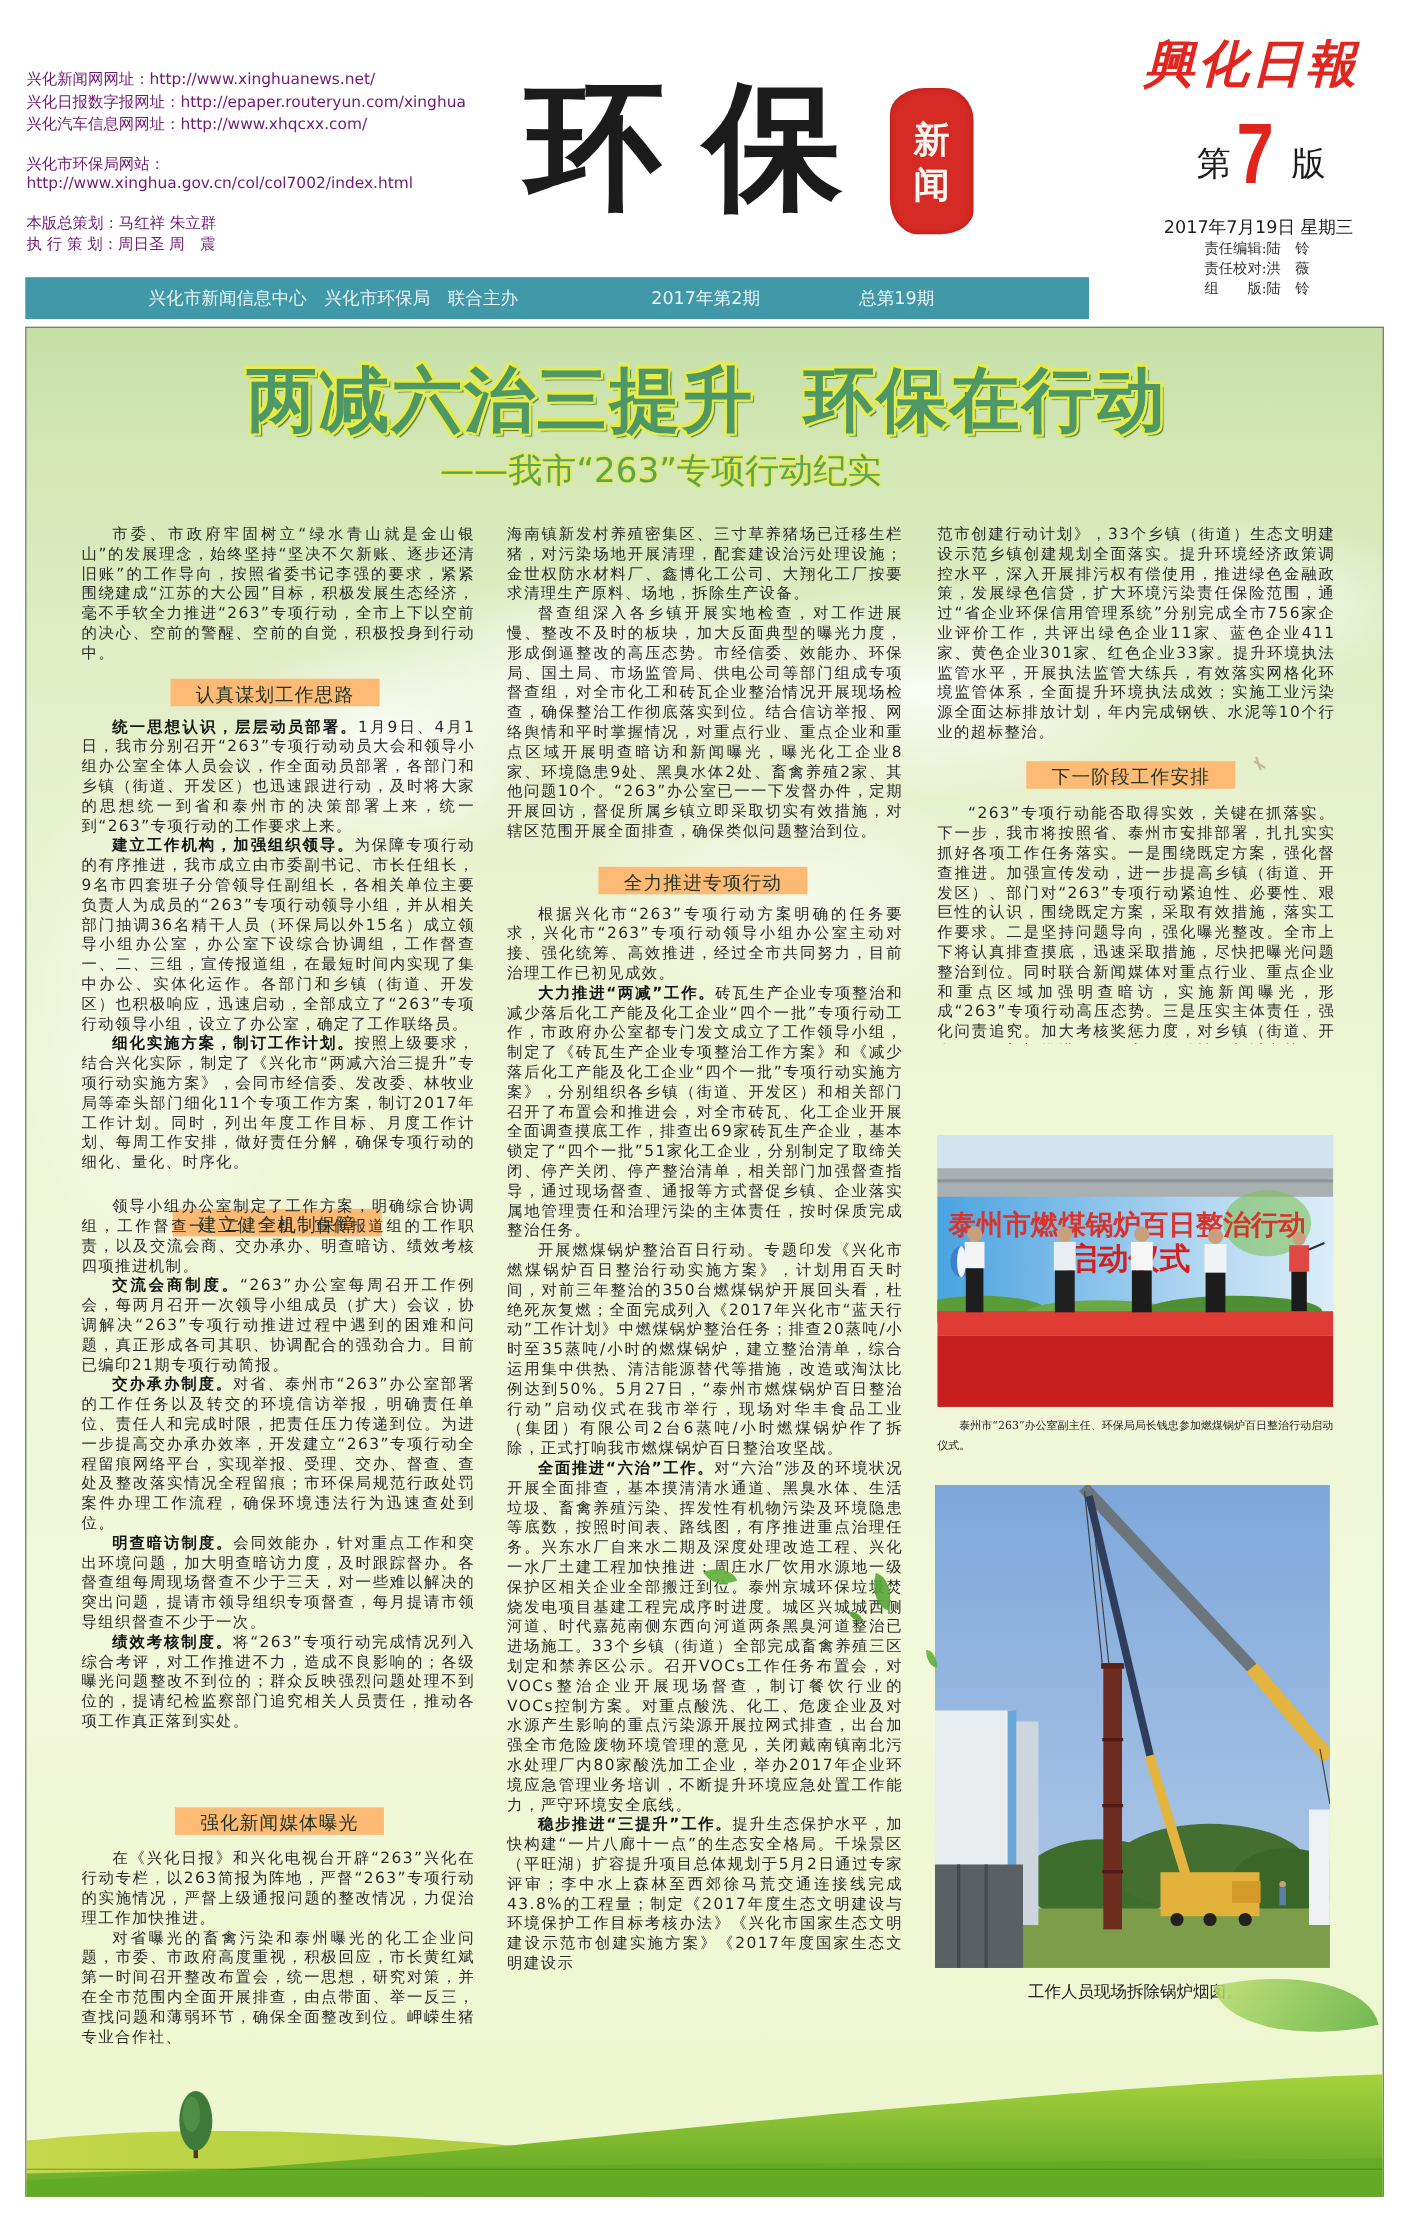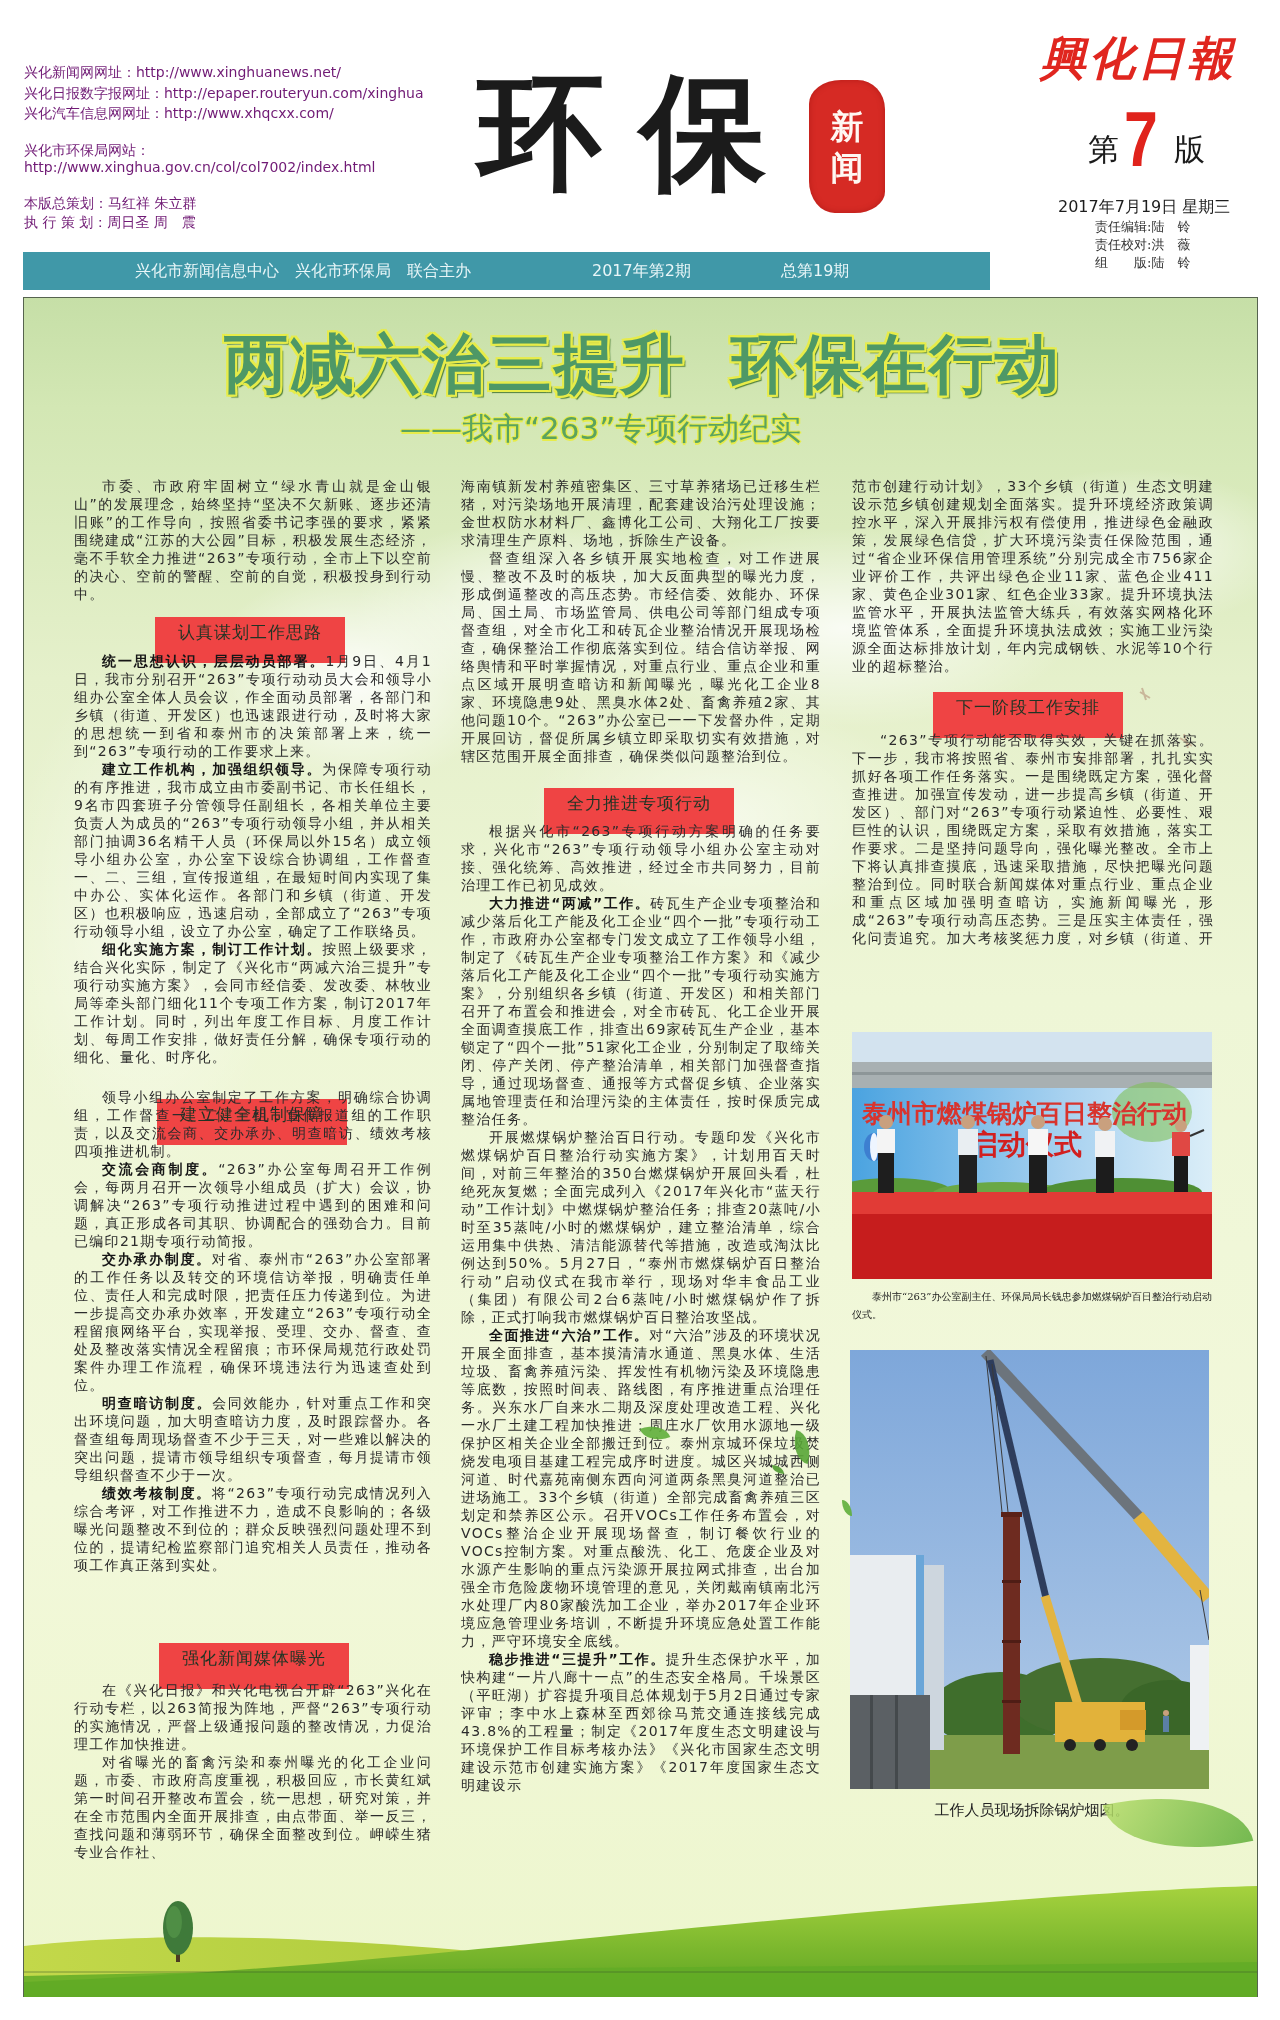--- a/index.html
+++ b/index.html
@@ -55,21 +55,21 @@
 
   .title { left: 224px; top: 332px; font-size: 64px; font-weight: bold; color: #4e9866; letter-spacing: 2px;
            white-space: nowrap; line-height: 1;
            text-shadow: 2px 0 0 #e7ec4a, -2px 0 0 #e7ec4a, 0 2px 0 #e7ec4a, 0 -2px 0 #e7ec4a,
                         2px 2px 0 #e7ec4a, -2px -2px 0 #e7ec4a, 2px -2px 0 #e7ec4a, -2px 2px 0 #e7ec4a,
                         3px 3px 1px #4f7f3a; }
   .title .t2 { margin-left: 45px; }
   .subtitle { left: 400px; top: 413px; font-size: 31px; color: #5ba35f; white-space: nowrap; line-height: 1;
               text-shadow: 1.5px 0 0 #e7ec4a, -1.5px 0 0 #e7ec4a, 0 1.5px 0 #e7ec4a, 0 -1.5px 0 #e7ec4a; }
 
-  .sec-heading { width: 190px; height: 46px; background: #ef4444; color: #1f3424; font-size: 17px;
+  .sec-heading { width: 190px; height: 25px; background: #fdba74; color: #1f3424; font-size: 17px;
                  line-height: 30px; text-align: center; letter-spacing: 1px; }
 
   .col-text { font-size: 14px; line-height: 18px; letter-spacing: 1.3px; color: #2b2b2b;
               text-align: justify; overflow: hidden; }
   .col-text p { margin: 0; text-indent: 2em; }
   .col-text p.cont { text-indent: 0; }
   .col-text b { color: #161616; font-weight: bold; }
 
   .photo { overflow: hidden; background: #ddd; }
   .caption { font-family: "DejaVu Serif", serif; font-size: 10px; line-height: 18px; color: #222; }

